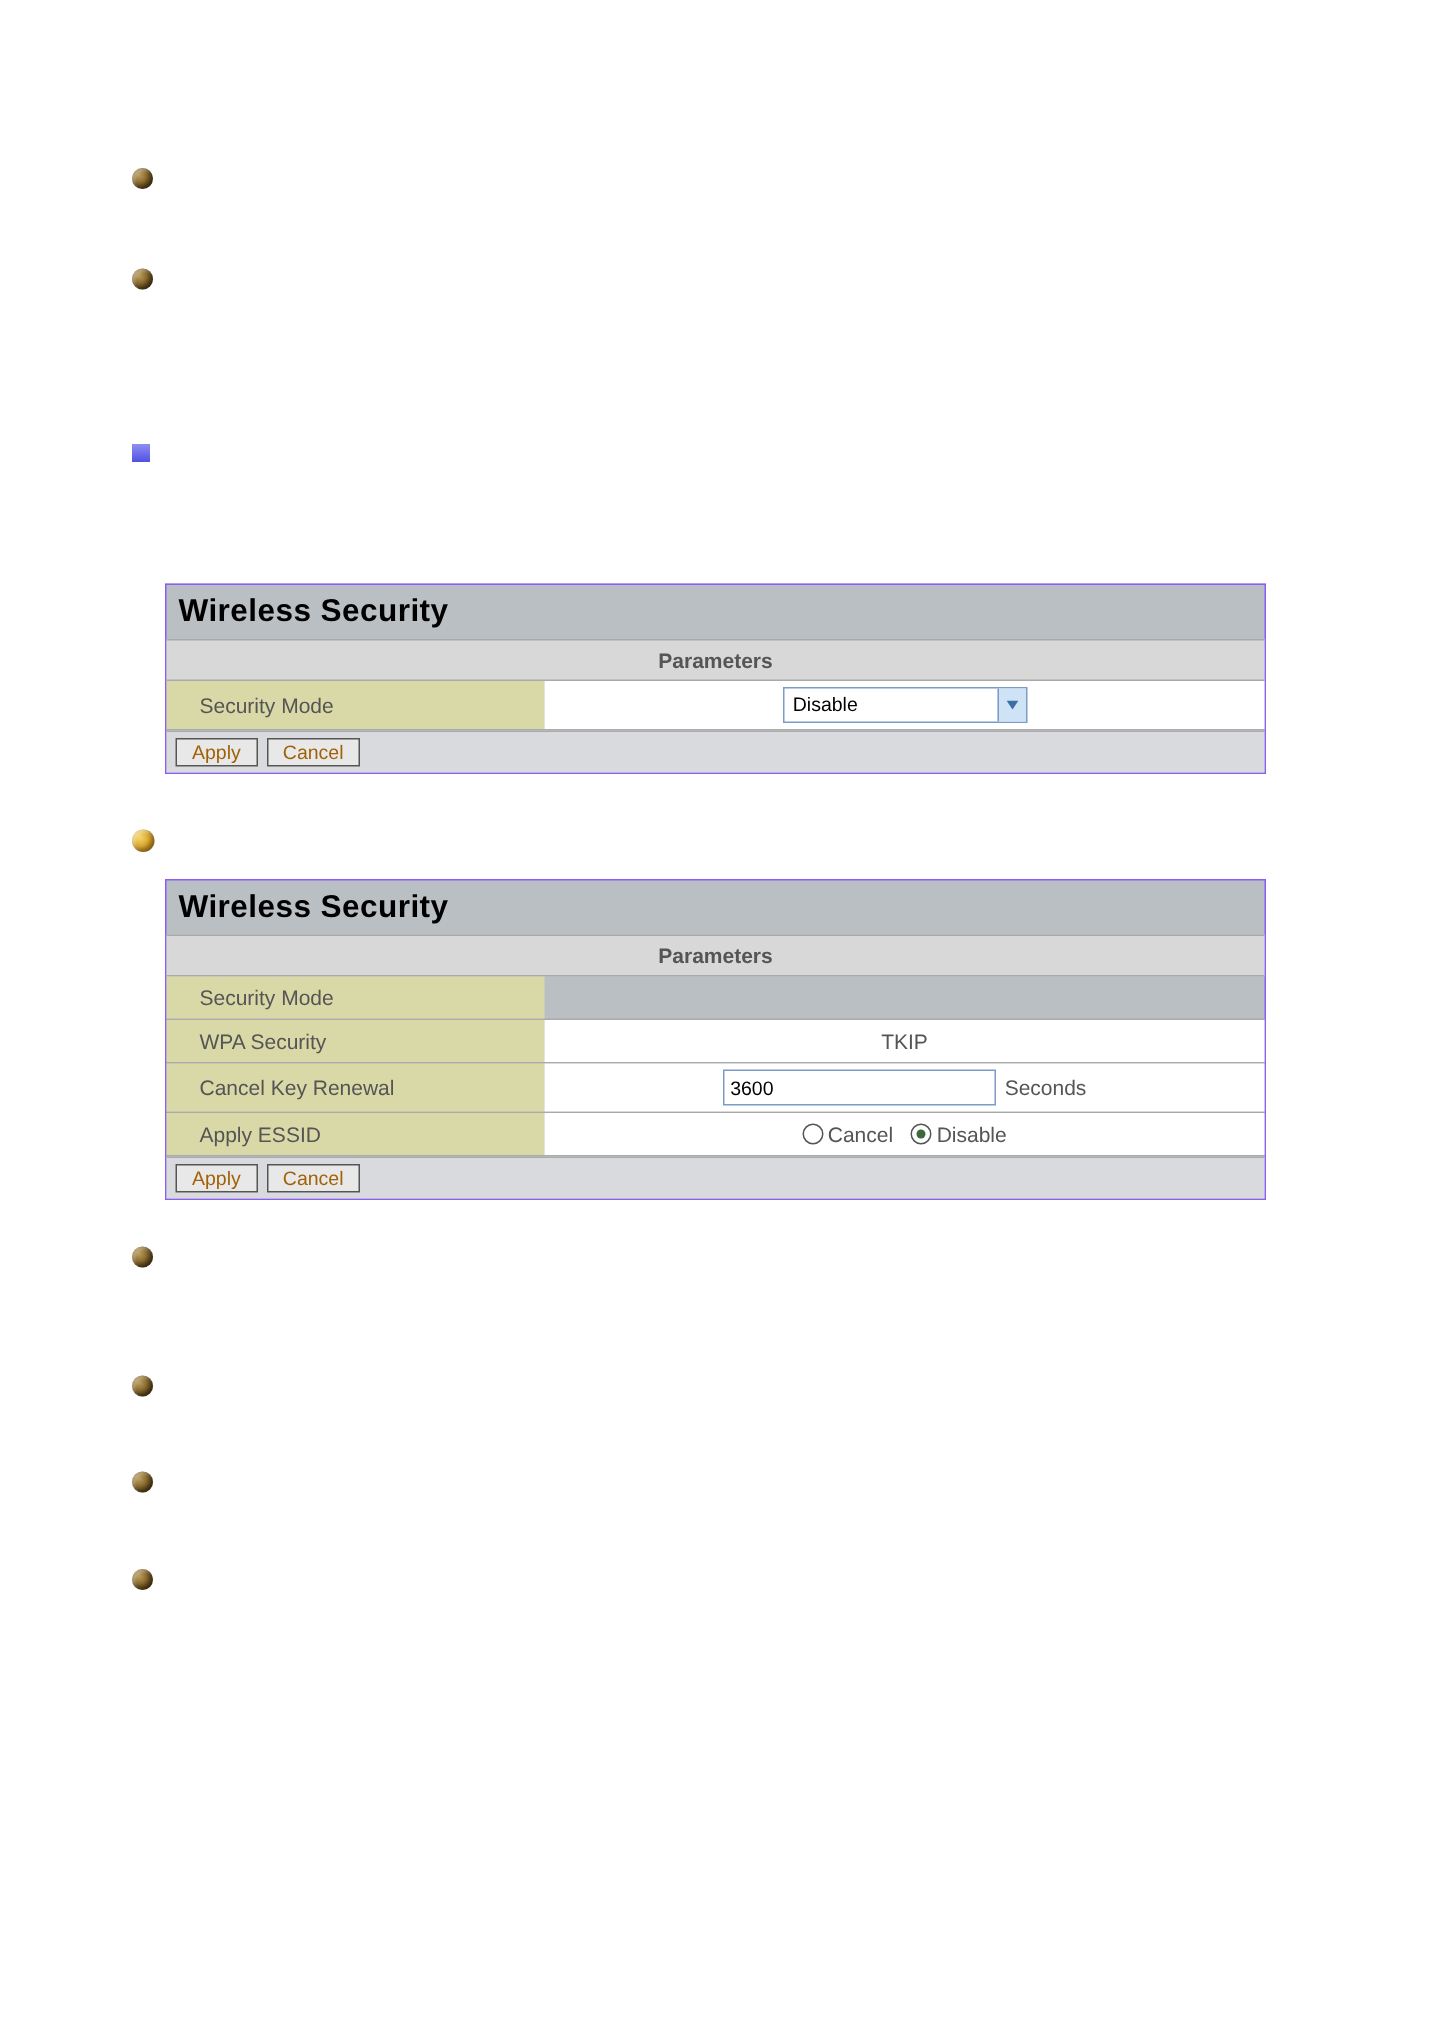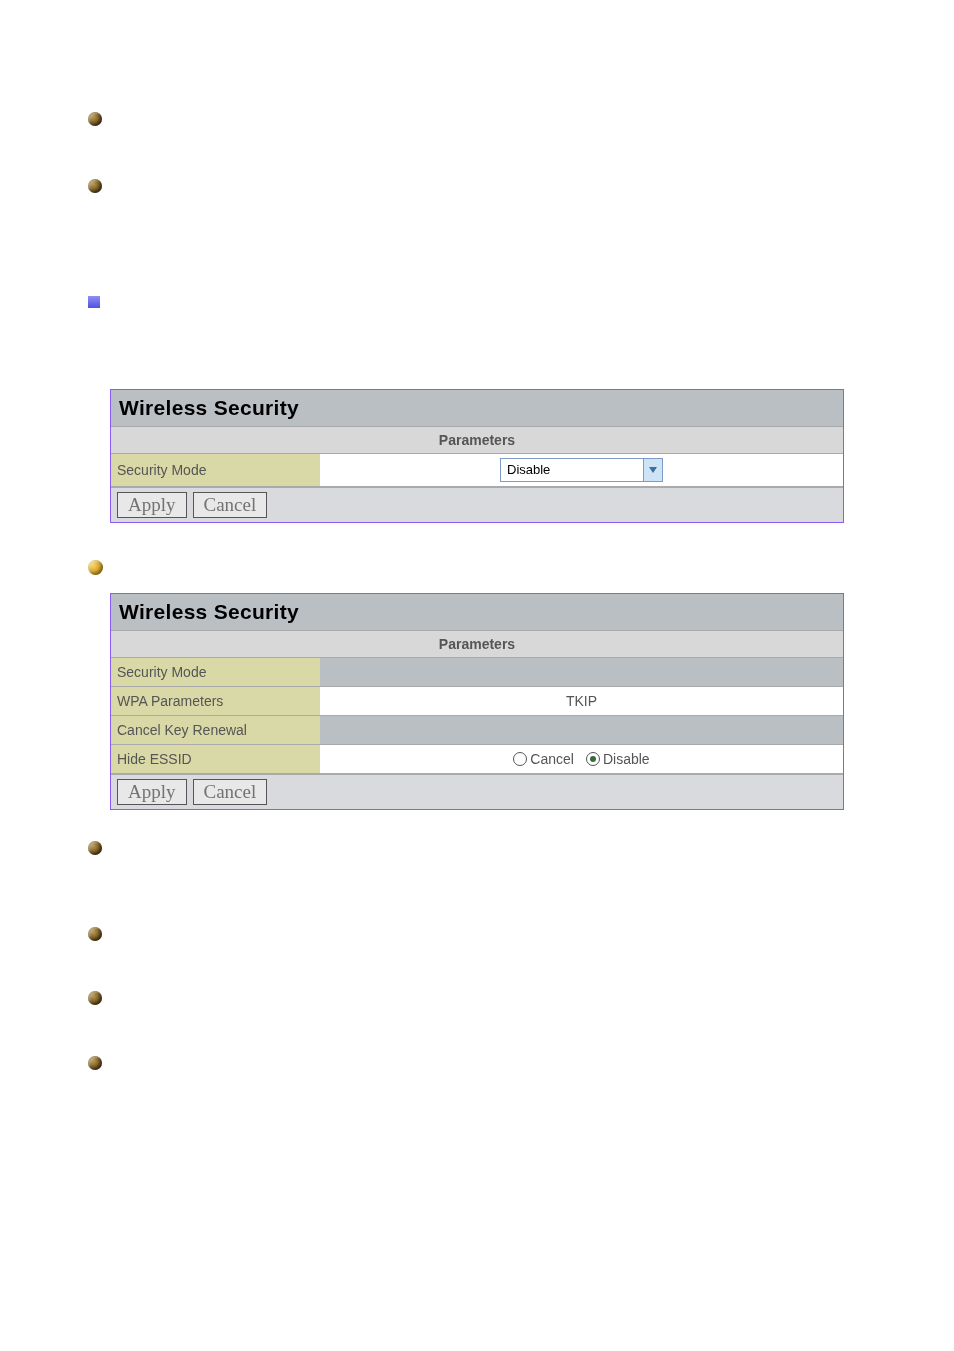--- a/index.html
+++ b/index.html
@@ -63,24 +63,24 @@
     text-align: center;
   }
   .row {
     display: flex;
     border-bottom: 1px solid #aaa;
   }
   .row:last-of-type {
     border-bottom: none;
   }
   .label-cell {
-    width: 209px;
+    width: 252px;
     background: #d9d9a8;
     color: #555;
-    padding: 6px 10px 6px 6px;
+    padding: 6px 10px 6px 22px;
     font-size: 14px;
     flex-shrink: 0;
     box-sizing: border-box;
     display: flex;
     align-items: center;
   }
   .value-cell {
     flex: 1;
     background: #ffffff;
     color: #555;
@@ -135,24 +135,24 @@
     padding: 4px 6px;
     background: #d8dadd;
     display: flex;
     gap: 6px;
     border-top: 1px solid #aaa;
   }
   .btn {
     border: 1px solid #555;
     background: #e8e8e8;
     padding: 1px 10px;
-    font-size: 19px;
-    color: #737373;
+    font-size: 13px;
+    color: #a16207;
     cursor: pointer;
-    font-family: Liberation Serif, serif;
+    font-family: Liberation Sans, sans-serif;
   }
   .radio-group {
     display: flex;
     gap: 12px;
     align-items: center;
     color: #555;
   }
   .radio-group label {
     display: flex;
     align-items: center;
@@ -217,31 +217,35 @@
 
 <div class="panel" style="margin-top:18px;">
   <div class="panel-title">Wireless Security</div>
   <div class="param-header">Parameters</div>
 
   <div class="row">
     <div class="label-cell">Security Mode</div>
   </div>
 
   <div class="row">
-    <div class="label-cell">WPA Parameters</div>
+    <div class="label-cell">WPA Security</div>
     <div class="value-cell">TKIP</div>
   </div>
 
 
   <div class="row">
     <div class="label-cell">Cancel Key Renewal</div>
-  </div>
-
-  <div class="row">
-    <div class="label-cell">Hide ESSID</div>
+    <div class="value-cell">
+      <input type="text" class="text-input" value="3600" style="">
+      <span class="unit">Seconds</span>
+    </div>
+  </div>
+
+  <div class="row">
+    <div class="label-cell">Apply ESSID</div>
     <div class="value-cell">
       <div class="radio-group">
         <label>
           <span class="radio-circle"></span>
           <span>Cancel</span>
         </label>
         <label>
           <span class="radio-circle checked"></span>
           <span>Disable</span>
         </label>

